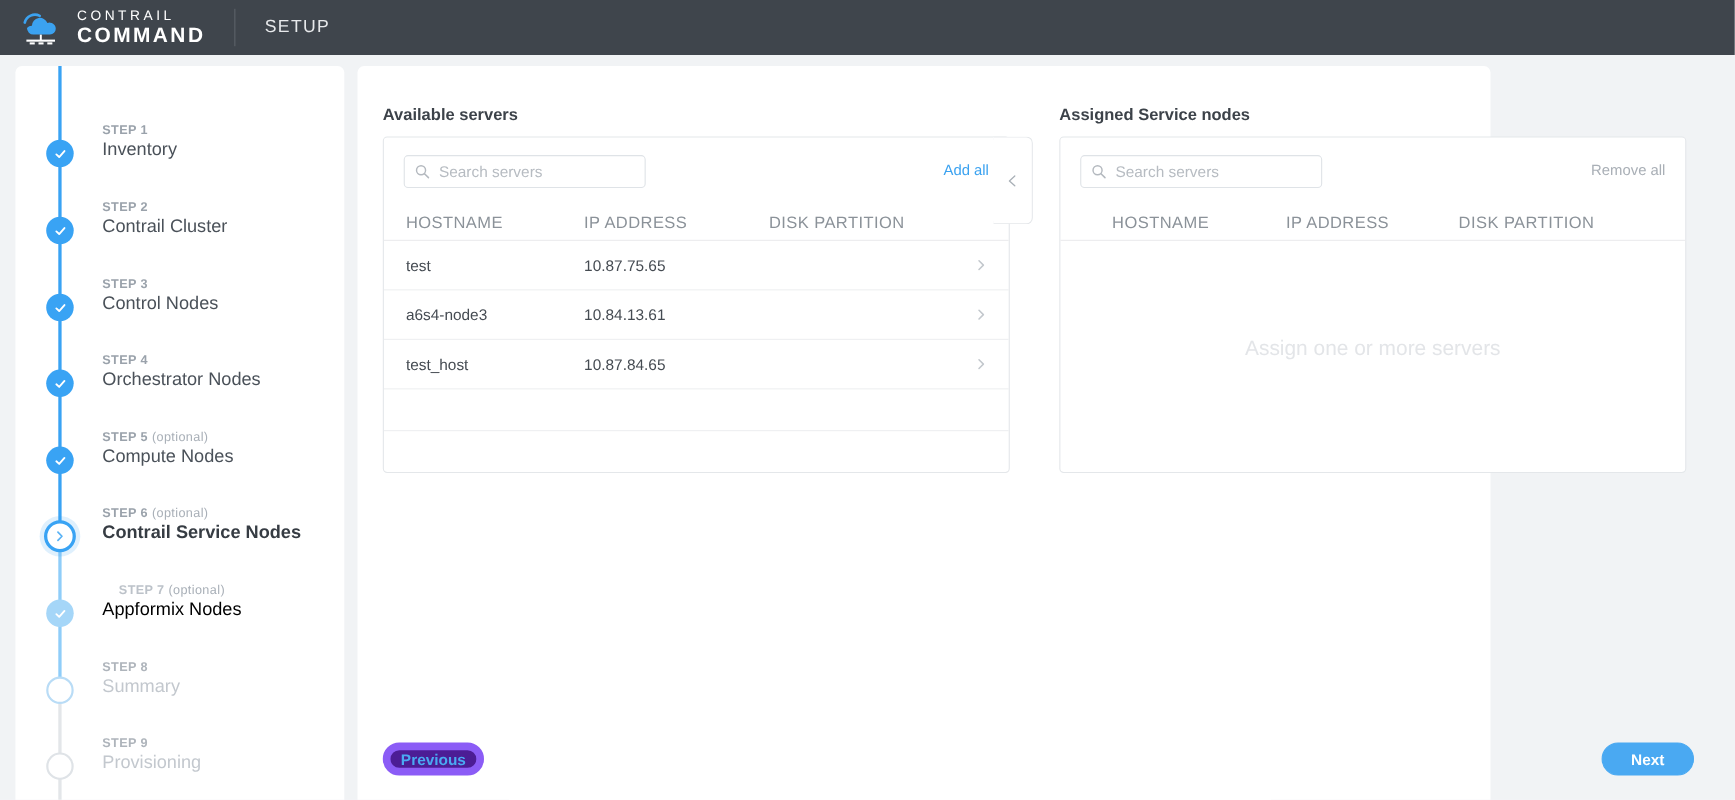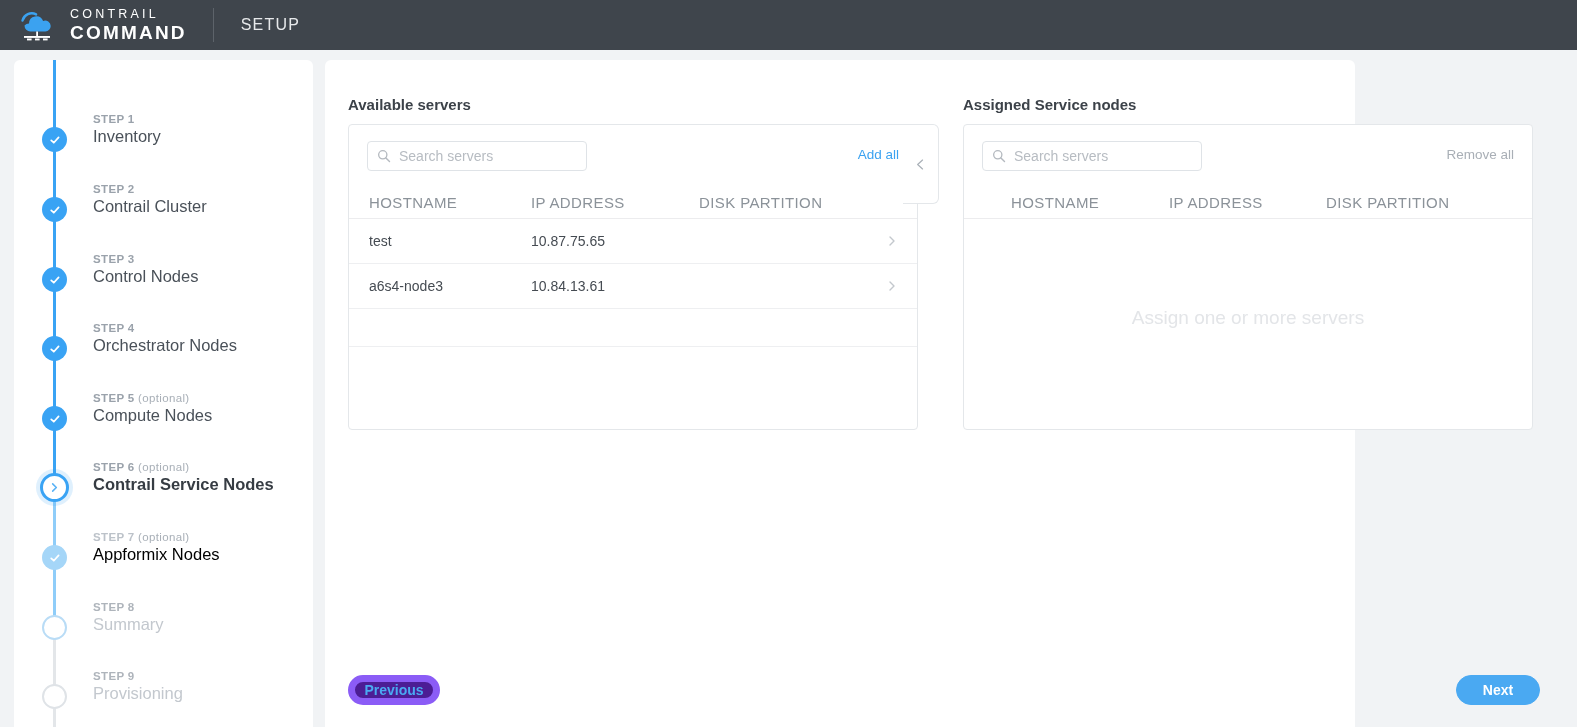--- a/index.html
+++ b/index.html
@@ -74,21 +74,21 @@
   .step-num {
     font-size: 11.5px; color: #9aa2ab; letter-spacing: 0.35px;
     font-weight: 600; white-space: nowrap;
   }
   .step-num .opt { font-weight: 400; color: #a8afb7; }
   .step-name {
     font-size: 16.5px; color: #4a5159; margin-top: 2px; white-space: nowrap;
   }
   .step.is-active .step-name { font-weight: 700; color: #363c43; }
   .step.is-dim .step-name { color: #000000; }
-  .step.is-dim .step-num { color: #bcc2c9; }
+  .step.is-dim .step-num { color: #bcc2c9; text-align: center; }
   .step.is-dim2 .step-name { color: #c3c8ce; }
   .step.is-dim2 .step-num { color: #aeb4bb; }
 
   
   .main {
     position: absolute; left: 325px; top: 60px;
     width: 1030px; height: 667px;
     background: #ffffff; border-radius: 6px 6px 0 0;
   }
 
@@ -341,20 +341,28 @@
           </svg>
         </div>
         <div class="row">
           <div class="cell" style="left: 20px;">a6s4-node3</div>
           <div class="cell" style="left: 182px;">10.84.13.61</div>
           <div class="cell" style="left: 350px;"></div>
           <svg class="row-chev" viewBox="0 0 12 12">
             <polyline points="4,2 8,6 4,10" fill="none" stroke="#c3c8cd" stroke-width="1.4" stroke-linecap="round" stroke-linejoin="round"></polyline>
           </svg>
         </div>
+        <div class="row">
+          <div class="cell" style="left: 20px;">test_host</div>
+          <div class="cell" style="left: 182px;">10.87.84.65</div>
+          <div class="cell" style="left: 350px;"></div>
+          <svg class="row-chev" viewBox="0 0 12 12">
+            <polyline points="4,2 8,6 4,10" fill="none" stroke="#c3c8cd" stroke-width="1.4" stroke-linecap="round" stroke-linejoin="round"></polyline>
+          </svg>
+        </div>
         <div class="row row-empty"></div>
       </div>
   </div>
 
   <div class="collapse-tab">
     <svg viewBox="0 0 16 16">
       <polyline points="10.5,2.5 4.5,8 10.5,13.5" fill="none" stroke="#a9b0b7" stroke-width="1.5" stroke-linecap="round" stroke-linejoin="round"></polyline>
     </svg>
   </div>
 

